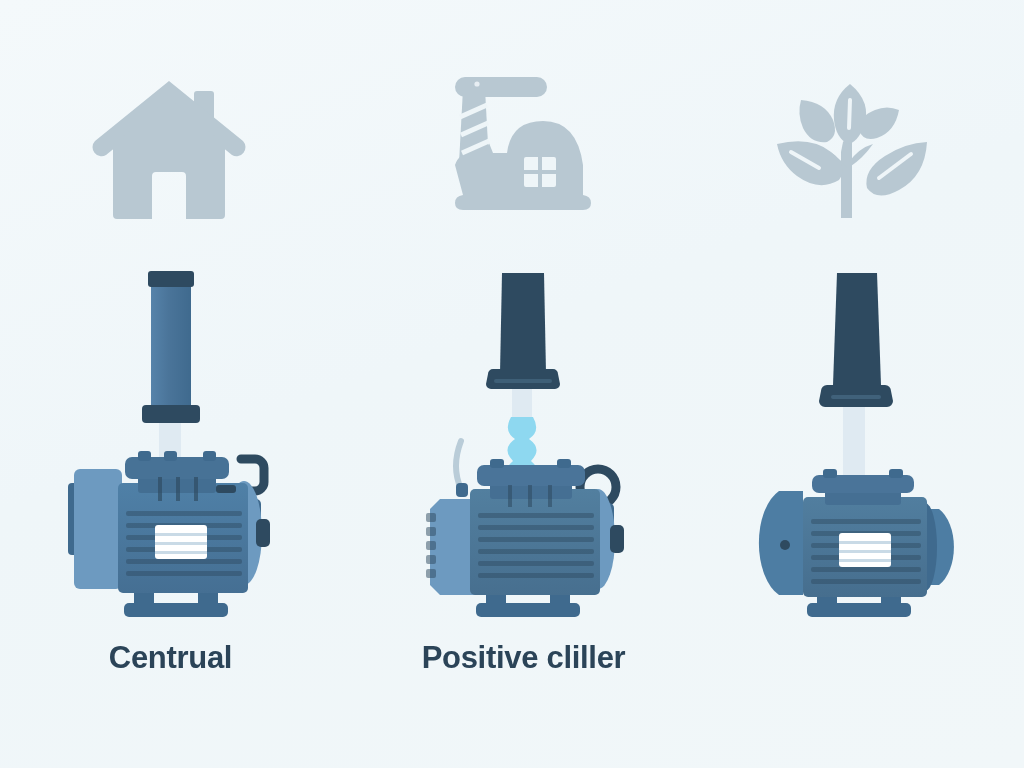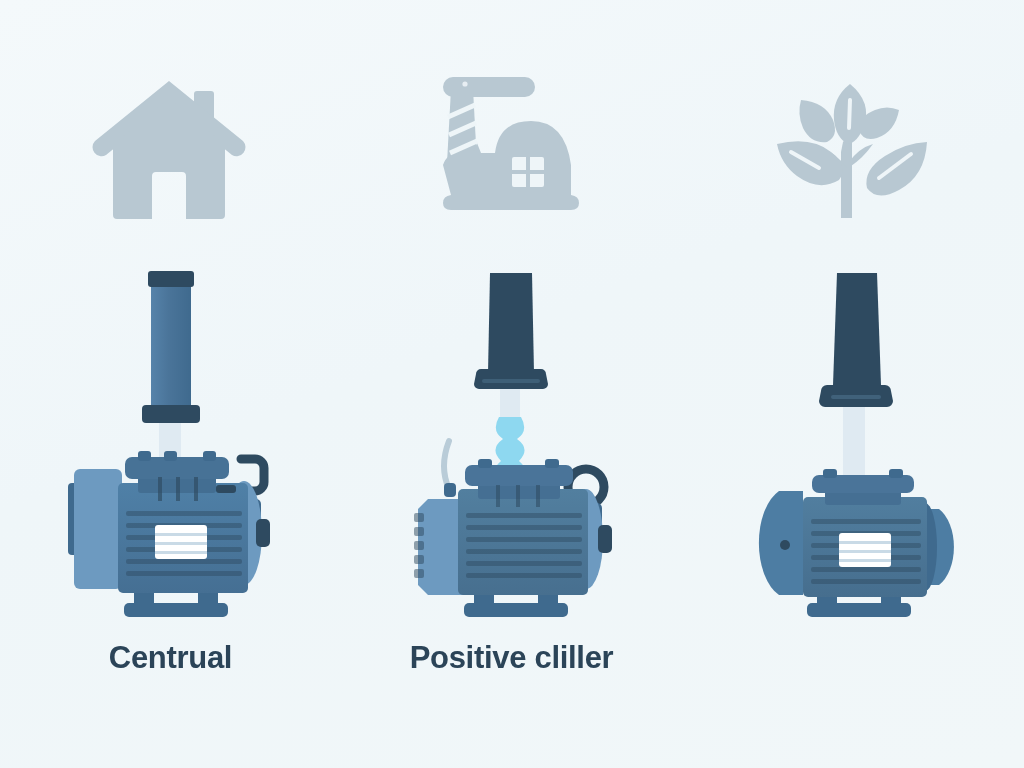--- a/index.html
+++ b/index.html
@@ -19,21 +19,21 @@
     height: 768px;
     background: linear-gradient(160deg, #f4f9fb 0%, #eff6f9 45%, #f1f7f9 100%);
   }
   .column {
     position: absolute;
     top: 0;
     width: 341px;
     height: 768px;
   }
   .col-1 { left: 0; }
-  .col-2 { left: 341px; }
+  .col-2 { left: 353px; }
   .col-3 { left: 682px; }
 
   .context-icon {
     position: absolute;
     top: 60px;
     left: 0;
     width: 341px;
     height: 175px;
     display: flex;
     align-items: center;

